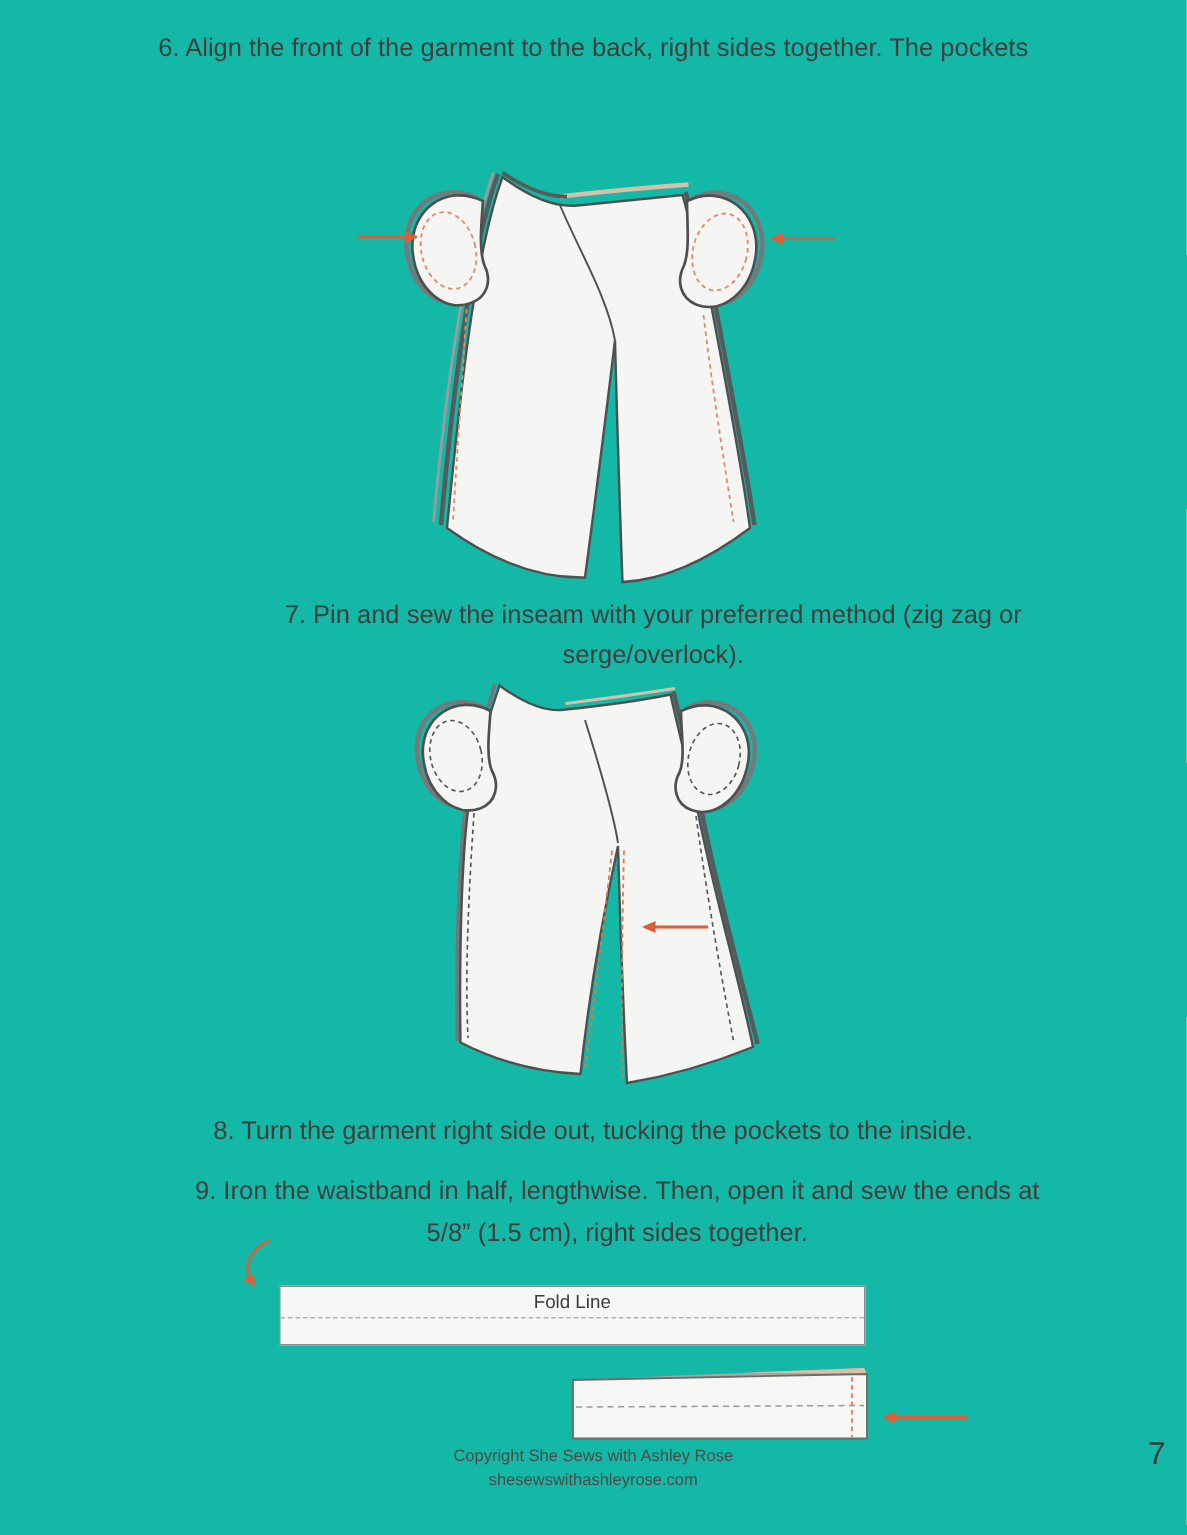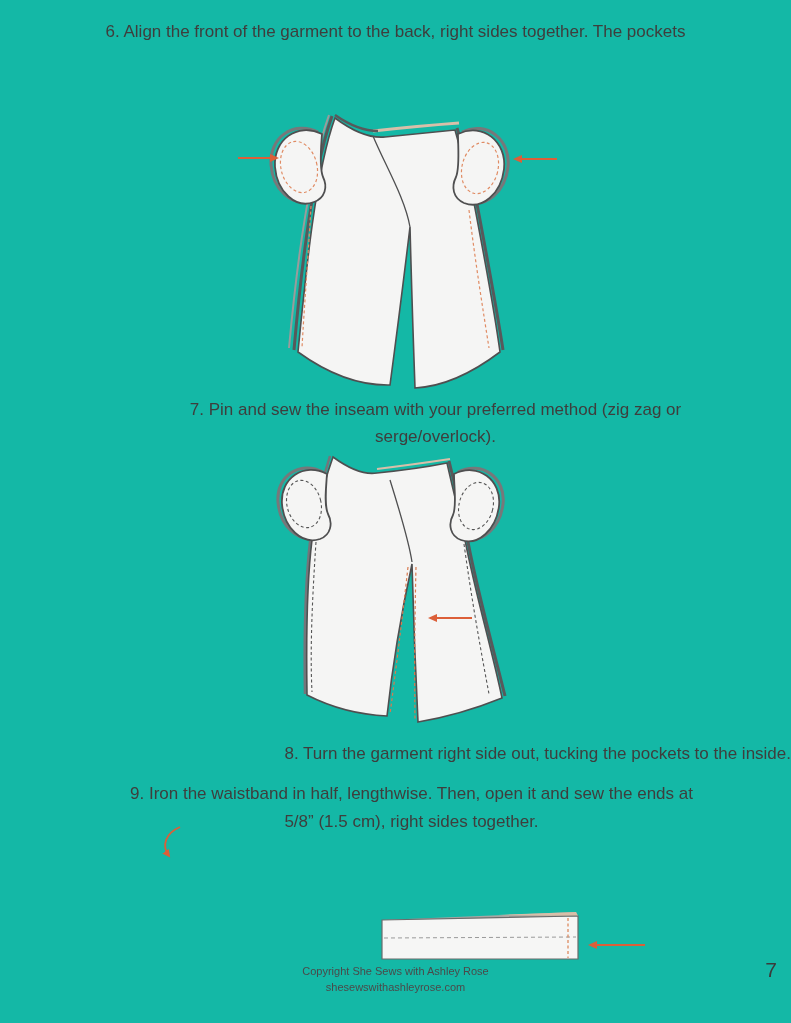--- a/index.html
+++ b/index.html
@@ -120,38 +120,41 @@
 
     <g stroke="#d97a4f" stroke-width="1.2" fill="none" stroke-dasharray="3,2.5">
       <path d="M 176,115 Q 167,195 158,262"></path>
       <path d="M 184,115 Q 182,195 183,267"></path>
     </g>
     <g>
       <line x1="240" y1="166" x2="198" y2="166" stroke="#DC5F38" stroke-width="2" marker-end="url(#ah2)"></line>
     </g>
   </svg>
 
-  <div class="step" style="top:740px;text-align:right;">
+  <div class="step" style="top:740px;">
     <div class="line">8. Turn the garment right side out, tucking the pockets to the inside.</div>
   </div>
 
   <div class="step step9" style="top:780px;margin-left:16px;">
     <div class="line">9. Iron the waistband in half, lengthwise. Then, open it and sew the ends at</div>
     <div class="line">5/8” (1.5 cm), right sides together.</div>
   </div>
 
   <svg class="abs" style="left:153px;top:822px;" width="42" height="46" viewBox="0 0 42 46">
     <defs>
       <marker id="ah3" markerWidth="10" markerHeight="8" refX="6" refY="4" orient="auto" markerUnits="userSpaceOnUse">
         <path d="M0,0 L8,4 L0,8 Z" fill="#DC5F38"></path>
       </marker>
     </defs>
     <path d="M 27,5 C 13,11 8,23 16,34" fill="none" stroke="#DC5F38" stroke-width="1.8" marker-end="url(#ah3)"></path>
   </svg>
 
+  <div class="foldbox">
+    <div class="upper">Fold Line</div>
+  </div>
 
   <svg class="abs" style="left:378px;top:907px;" width="280" height="58" viewBox="0 0 280 58">
     <defs>
       <marker id="ah4" markerWidth="10" markerHeight="8" refX="7" refY="4" orient="auto" markerUnits="userSpaceOnUse">
         <path d="M0,0 L9,4 L0,8 Z" fill="#DC5F38"></path>
       </marker>
     </defs>
     <polygon points="4,13 198,5 200,9 4,15" fill="#a8a6a3"></polygon>
     <polygon points="120,8 198,5 200,9" fill="#d8bfa9"></polygon>
     <path d="M 4,13 L 200,9 L 200,52 L 4,52 Z" fill="#f6f6f5" stroke="#6b6b6b" stroke-width="1.2"></path>

